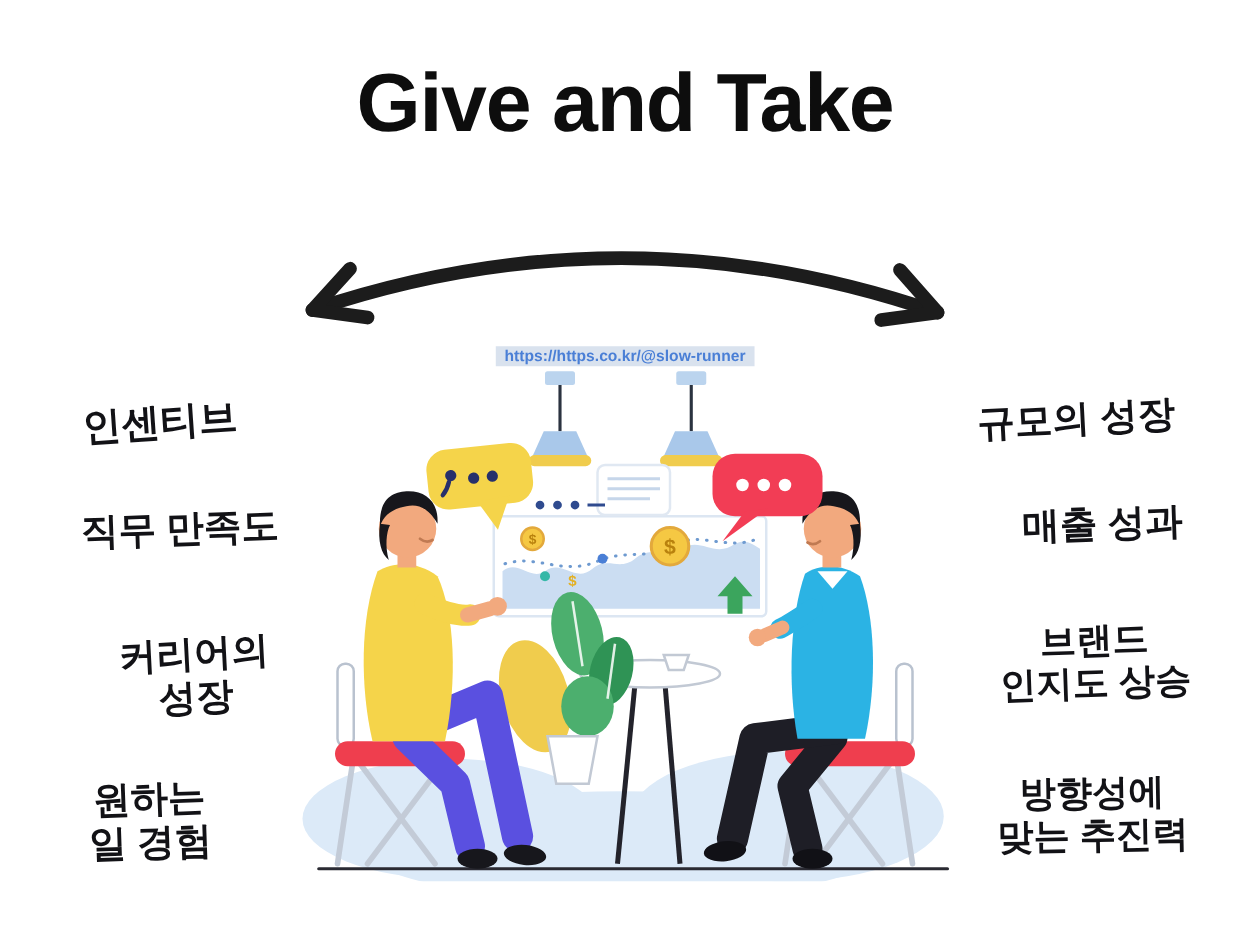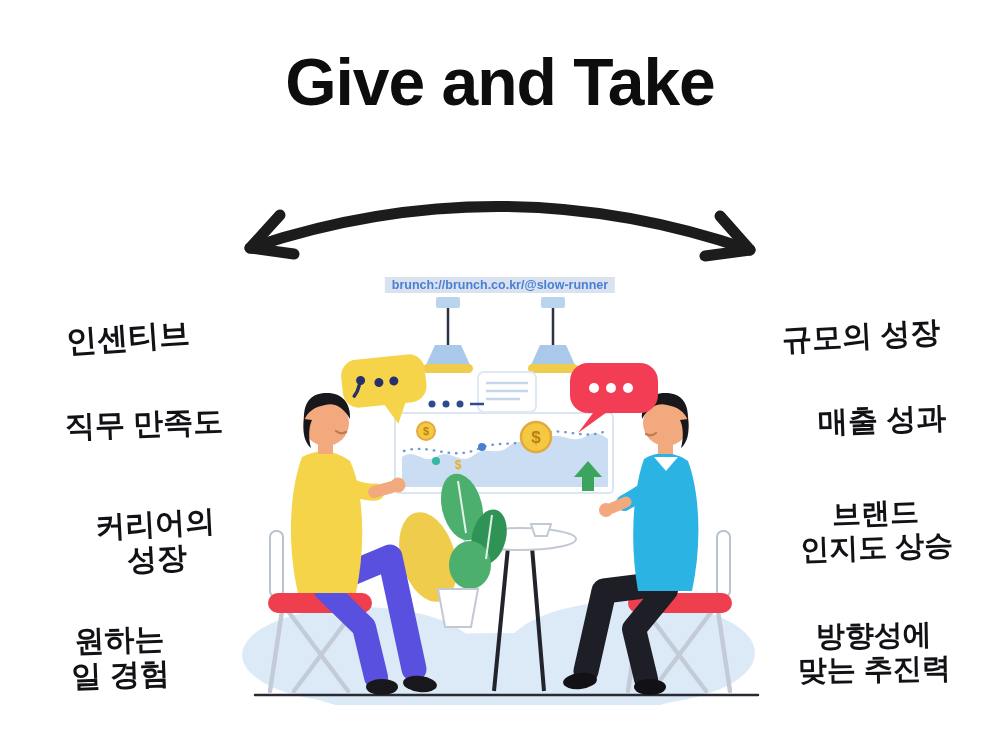--- a/index.html
+++ b/index.html
@@ -43,21 +43,21 @@
   <h1 class="title">Give and Take</h1>
 
   <svg class="arrow-svg" width="560" height="120" viewBox="0 0 560 120">
     <g stroke="#1c1c1c" stroke-width="11" fill="none" stroke-linecap="round" stroke-linejoin="round">
       <path d="M 30 90 Q 280 6 530 92"></path>
       <path d="M 30 90 L 74 96 M 30 90 L 60 57"></path>
       <path d="M 530 92 L 485 98 M 530 92 L 500 58"></path>
     </g>
   </svg>
 
-  <div class="watermark">brunch://brunch.co.kr/@slow-runner</div>
+  <div class="watermark">https://https.co.kr/@slow-runner</div>
 
   <div class="label lab-l0">인센티브</div>
   <div class="label lab-l1">직무 만족도</div>
   <div class="label lab-l2">커리어의
 성장</div>
   <div class="label lab-l3">원하는
 일 경험</div>
 
   <div class="label lab-r0">규모의 성장</div>
   <div class="label lab-r1">매출 성과</div>

